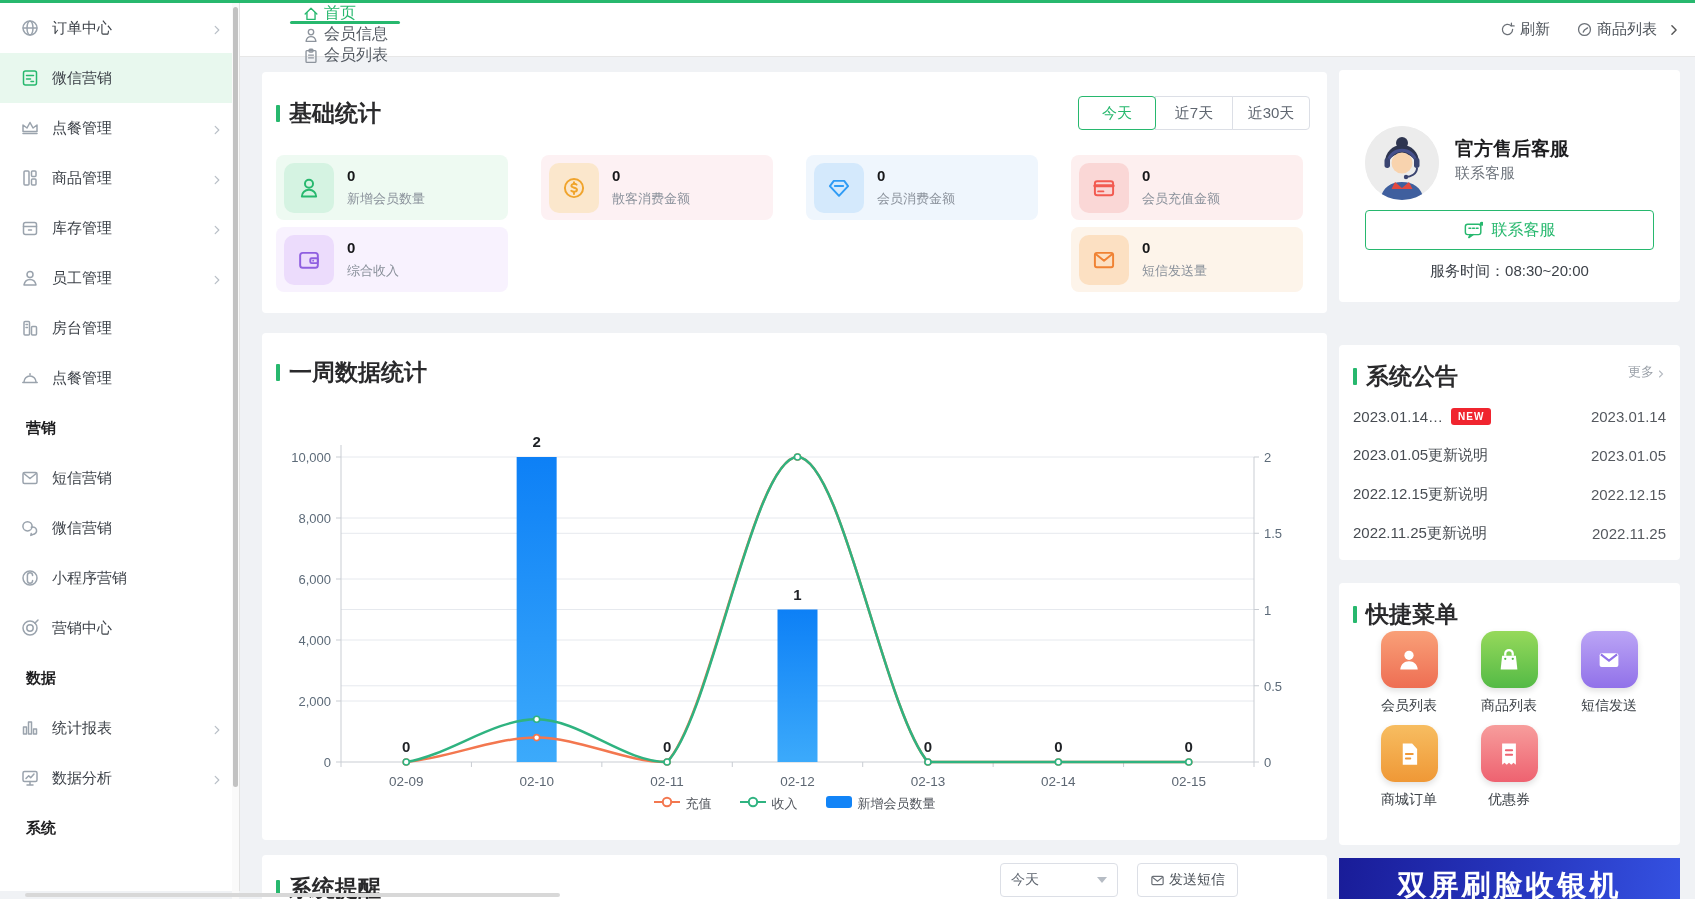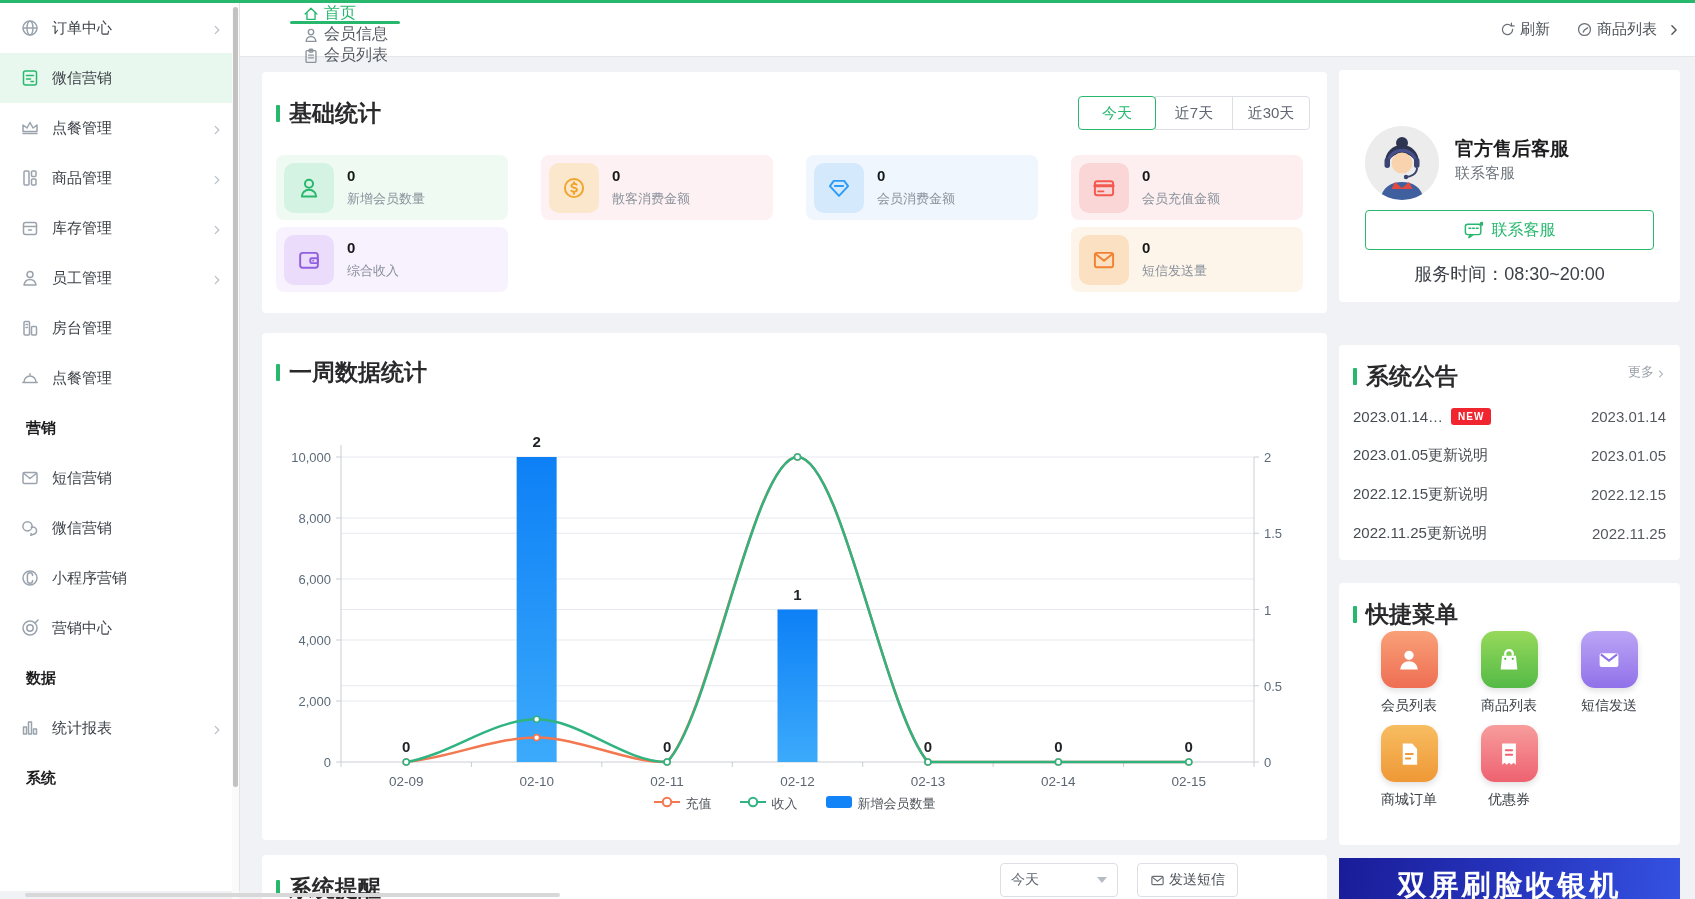--- a/index.html
+++ b/index.html
@@ -83,21 +83,21 @@
   #remind-send .icn { width:15px; height:15px; margin-right:4px; color:#6b7077; }
 
   
   #card-service { left:1339px; top:70px; width:341px; height:232px; }
   #svc-avatar { position:absolute; left:26px; top:56px; width:74px; height:74px; border-radius:50%; overflow:hidden; background:#ececec; }
   #svc-name { position:absolute; left:116px; top:66px; font-size:19px; font-weight:bold; color:#1e1e20; }
   #svc-sub { position:absolute; left:116px; top:94px; font-size:15px; color:#6f757d; }
   #svc-btn { position:absolute; left:26px; top:140px; width:289px; height:40px; border:1px solid #27b86e; border-radius:4px;
     display:flex; align-items:center; justify-content:center; color:#27b86e; font-size:16px; cursor:pointer; background:#fff; }
   #svc-btn .icn { width:20px; height:18px; margin-right:8px; }
-  #svc-hours { position:absolute; left:0; top:192px; width:341px; text-align:center; font-size:18px; color:#3c4148; }
+  #svc-hours { position:absolute; left:0; top:192px; width:341px; text-align:center; font-size:15px; color:#3c4148; }
 
   
   #card-announce { left:1339px; top:345px; width:341px; height:215px; }
   #ann-title { position:absolute; left:14px; top:16px; }
   #ann-more { position:absolute; right:14px; top:18px; font-size:13px; color:#9aa0a8; cursor:pointer; display:flex; align-items:center; }
   #ann-more .chev { width:10px; height:10px; margin-left:2px; color:#b5bac1; }
   #ann-list { position:absolute; left:14px; right:14px; top:52px; }
   .ann-row { height:39px; display:flex; align-items:center; font-size:15px; color:#474c52; cursor:pointer; }
   .ann-text { white-space:nowrap; overflow:hidden; }
   .ann-badge { background:#f0252f; color:#fff; font-size:10px; font-weight:bold; border-radius:3px; padding:3px 7px; margin-left:8px; letter-spacing:1px; }
@@ -238,20 +238,31 @@
       <span class="lbl">营销中心</span>
     </div>
     <div class="side-section">数据</div>
     <div class="side-row">
       <span class="icn"><svg viewBox="0 0 20 20" fill="none" stroke="currentColor" stroke-width="1.5" stroke-linecap="round" stroke-linejoin="round">
           <rect x="3.5" y="9" width="3" height="7"></rect>
           <rect x="8.5" y="4" width="3" height="12"></rect>
           <rect x="13.5" y="11" width="3" height="5"></rect>
         </svg></span>
       <span class="lbl">统计报表</span>
+      <span class="chev"><svg viewBox="0 0 20 20" fill="none" stroke="currentColor" stroke-width="2" stroke-linecap="round" stroke-linejoin="round">
+          <path d="M7 4l6 6-6 6"></path>
+        </svg></span>
+    </div>
+    <div class="side-row">
+      <span class="icn"><svg viewBox="0 0 20 20" fill="none" stroke="currentColor" stroke-width="1.5" stroke-linecap="round" stroke-linejoin="round">
+          <rect x="3" y="3.5" width="14" height="10" rx="1.5"></rect>
+          <path d="M6 10.5l2.7-2.7 2 2 3.3-3.8"></path>
+          <path d="M10 13.5V17 M7 17h6"></path>
+        </svg></span>
+      <span class="lbl">数据分析</span>
       <span class="chev"><svg viewBox="0 0 20 20" fill="none" stroke="currentColor" stroke-width="2" stroke-linecap="round" stroke-linejoin="round">
           <path d="M7 4l6 6-6 6"></path>
         </svg></span>
     </div>
     <div class="side-section">系统</div>
   </div>
 <div id="side-scroll-track" class="abs">
   <div id="side-scroll-thumb"></div>
 </div>
 

